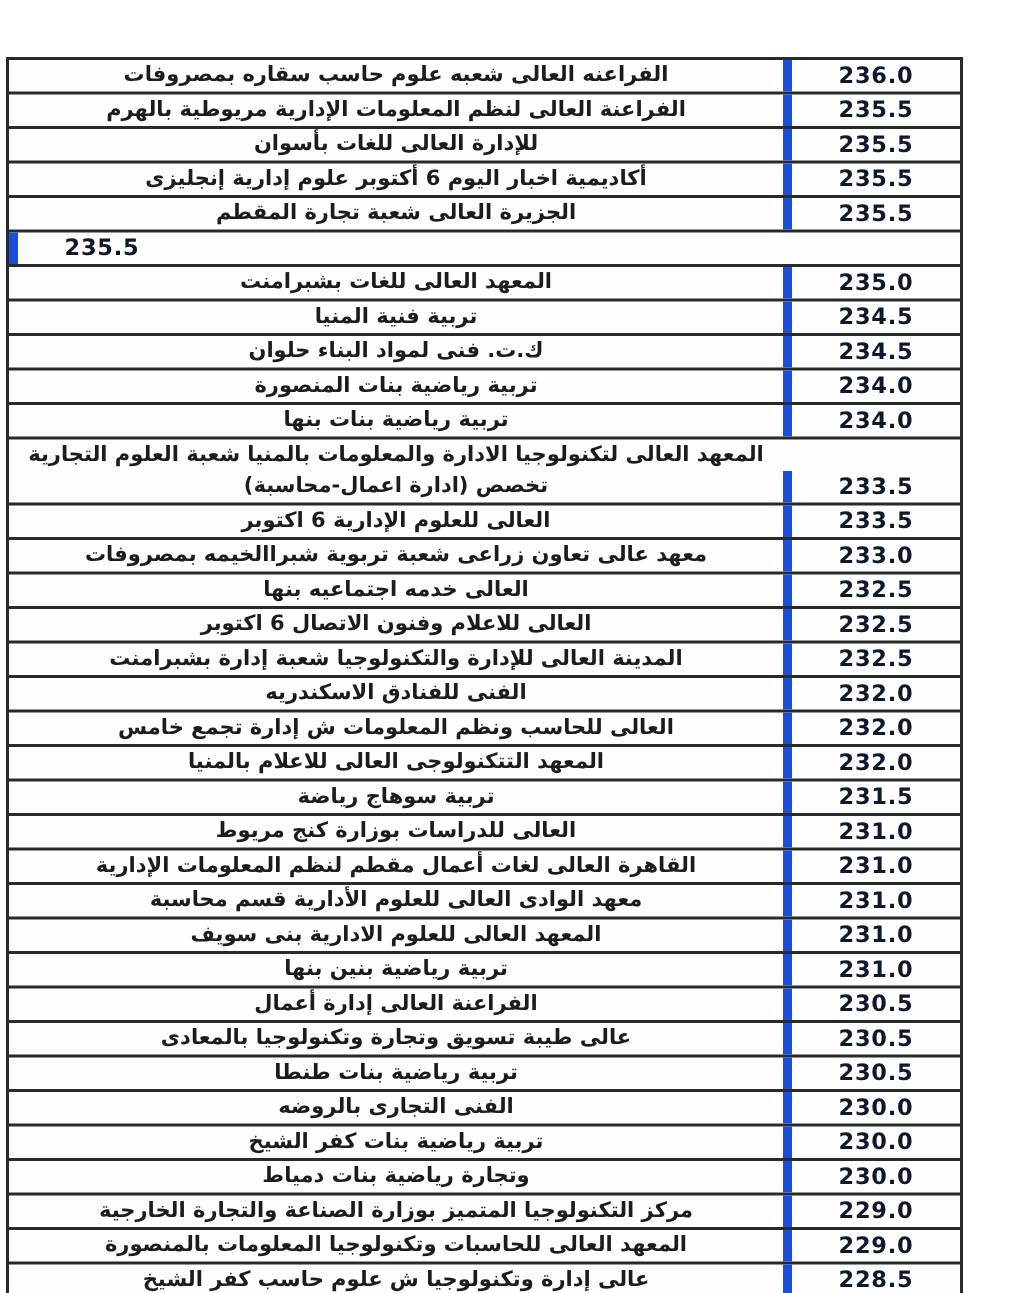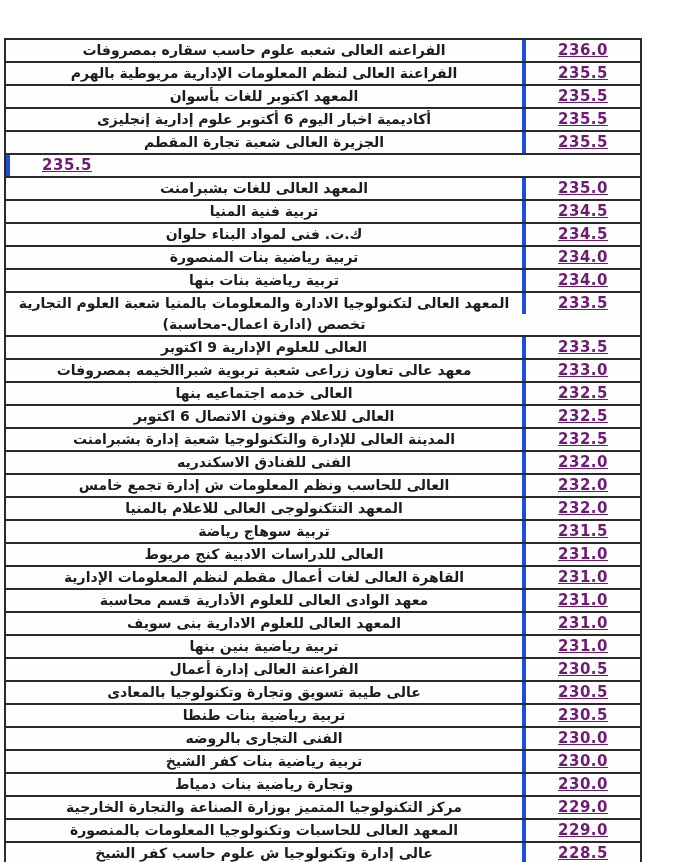--- a/index.html
+++ b/index.html
@@ -22,67 +22,66 @@
     left: 4px;
     top: 38px;
     width: 638px;
     border: 2px solid #2a2a2a;
     border-bottom: none;
     box-sizing: border-box;
     background: #fefefe;
   }
   .row {
     display: flex;
-    align-items: flex-start;
+    align-items: flex-end;
     border-bottom: 2px solid #2a2a2a;
   }
   .cell {
     display: flex;
     align-items: center;
     justify-content: center;
     box-sizing: border-box;
   }
   .cell.name {
     flex: 1 1 auto;
     min-height: 21px;
     padding: 0 8px;
     font-size: 14px;
     font-weight: bold;
     color: #1c1c1c;
     text-align: center;
     line-height: 21px;
   }
   .cell.score {
     flex: 0 0 118px;
-    border-left: 4px solid #1d4ed8;
+    border-left: 6px solid #1d4ed8;
     font-size: 15px;
     font-weight: bold;
-    color: #701a75;
+    color: #0f172a;
     letter-spacing: 0.5px;
     line-height: 21px;
-    text-decoration: underline;
   }
 </style>
 </head>
 <body>
 
 <div class="page">
   <div class="grade-table" id="grade-table">
   <div class="row">
     <div class="cell name" dir="rtl">الفراعنه العالى شعبه علوم حاسب سقاره بمصروفات</div>
     <div class="cell score">236.0</div>
   </div>
 
   <div class="row">
     <div class="cell name" dir="rtl">الفراعنة العالى لنظم المعلومات الإدارية مريوطية بالهرم</div>
     <div class="cell score">235.5</div>
   </div>
 
   <div class="row">
-    <div class="cell name" dir="rtl">المعهد اكتوبر للغات بأسوان</div>
+    <div class="cell name" dir="rtl">للإدارة العالى للغات بأسوان</div>
     <div class="cell score">235.5</div>
   </div>
 
   <div class="row">
     <div class="cell name" dir="rtl">أكاديمية اخبار اليوم 6 أكتوبر علوم إدارية إنجليزى</div>
     <div class="cell score">235.5</div>
   </div>
 
   <div class="row">
     <div class="cell name" dir="rtl">الجزيرة العالى شعبة تجارة المقطم</div>
@@ -117,21 +116,21 @@
     <div class="cell name" dir="rtl">تربية رياضية بنات بنها</div>
     <div class="cell score">234.0</div>
   </div>
 
   <div class="row">
     <div class="cell name" dir="rtl">المعهد العالى لتكنولوجيا الادارة والمعلومات بالمنيا شعبة العلوم التجارية تخصص (ادارة اعمال-محاسبة)</div>
     <div class="cell score">233.5</div>
   </div>
 
   <div class="row">
-    <div class="cell name" dir="rtl">العالى للعلوم الإدارية 9 اكتوبر</div>
+    <div class="cell name" dir="rtl">العالى للعلوم الإدارية 6 اكتوبر</div>
     <div class="cell score">233.5</div>
   </div>
 
   <div class="row">
     <div class="cell name" dir="rtl">معهد عالى تعاون زراعى شعبة تربوية شبراالخيمه بمصروفات</div>
     <div class="cell score">233.0</div>
   </div>
 
   <div class="row">
     <div class="cell name" dir="rtl">العالى خدمه اجتماعيه بنها</div>
@@ -162,21 +161,21 @@
     <div class="cell name" dir="rtl">المعهد التتكنولوجى العالى للاعلام بالمنيا</div>
     <div class="cell score">232.0</div>
   </div>
 
   <div class="row">
     <div class="cell name" dir="rtl">تربية سوهاج رياضة</div>
     <div class="cell score">231.5</div>
   </div>
 
   <div class="row">
-    <div class="cell name" dir="rtl">العالى للدراسات الادبية كنج مريوط</div>
+    <div class="cell name" dir="rtl">العالى للدراسات بوزارة كنج مريوط</div>
     <div class="cell score">231.0</div>
   </div>
 
   <div class="row">
     <div class="cell name" dir="rtl">القاهرة العالى لغات أعمال مقطم لنظم المعلومات الإدارية</div>
     <div class="cell score">231.0</div>
   </div>
 
   <div class="row">
     <div class="cell name" dir="rtl">معهد الوادى العالى للعلوم الأدارية قسم محاسبة</div>

